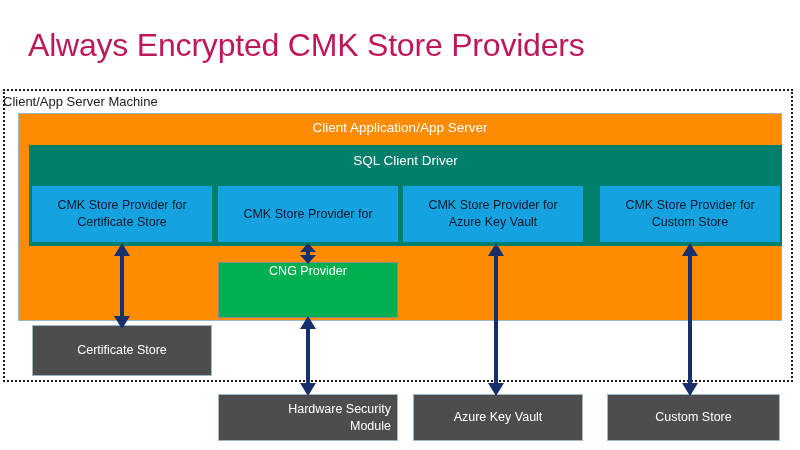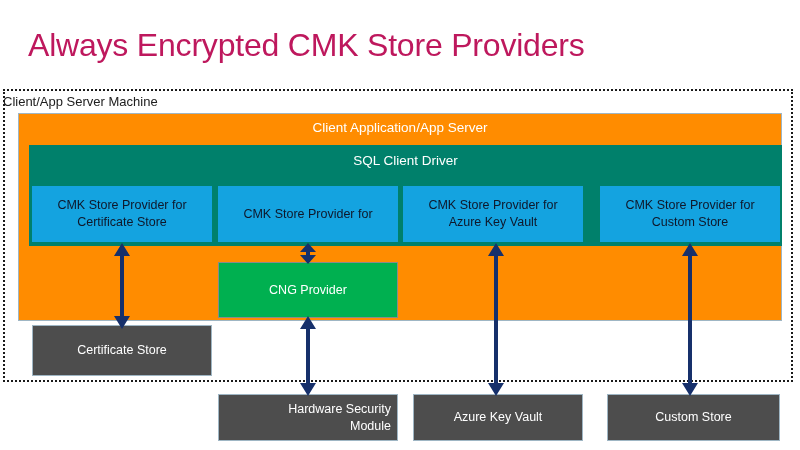--- a/index.html
+++ b/index.html
@@ -135,21 +135,20 @@
     height: 56px;
     background: #00B050;
     border: 1px solid #8a8a8a;
     box-sizing: border-box;
     color: #ffffff;
     font-size: 12.5px;
     line-height: 17px;
     display: flex;
     flex-direction: column;
     align-items: center;
-    justify-content: center;
     text-align: center;
   }
 
   
   .store-box {
     position: absolute;
     background: #4D4D4D;
     border: 1px solid #9fb6c4;
     box-sizing: border-box;
     color: #ffffff;

